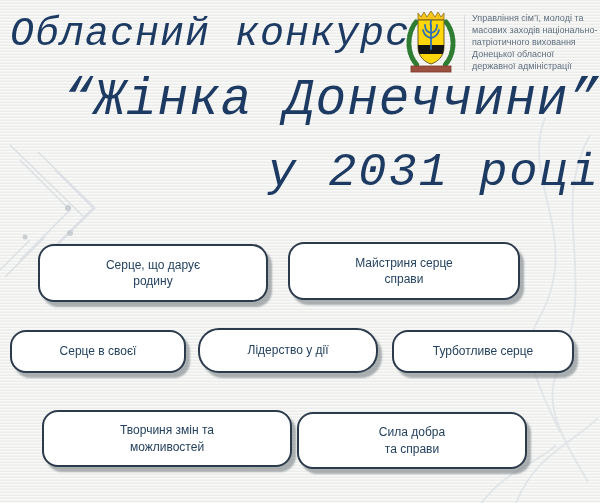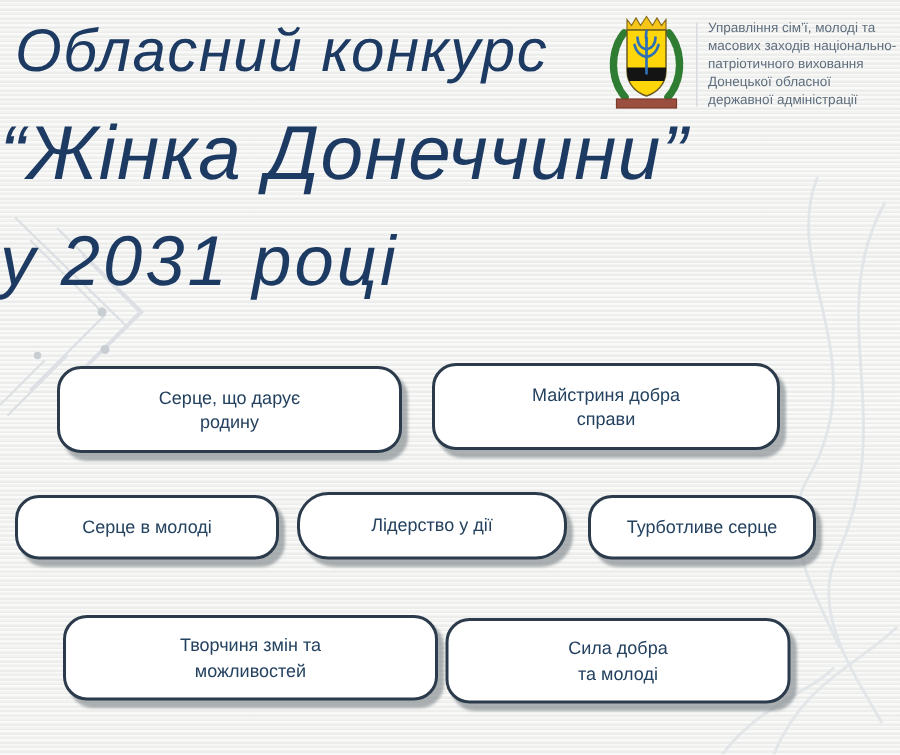--- a/index.html
+++ b/index.html
@@ -11,22 +11,22 @@
       0deg,
       rgba(255,255,255,0.55) 0px, rgba(255,255,255,0.55) 1px,
       rgba(225,227,224,0.35) 1px, rgba(225,227,224,0.35) 2px,
       rgba(242,243,241,0) 2px, rgba(242,243,241,0) 3px);
     overflow:hidden;
     font-family:"Liberation Sans", sans-serif;
   }
   .decor{position:absolute;inset:0;width:600px;height:503px;}
   .title-line{
     position:absolute;
-    text-align:left;
-    font-family:Liberation Sans, sans-serif;
+    text-align:right;
+    font-family:Liberation Mono, monospace;
     font-style:italic;
     color:#1d3a63;
     white-space:nowrap;
   }
   .title-1{top:12px;left:10px;width:400px;font-size:40px;letter-spacing:1px;}
   .title-2{top:72px;left:0px;width:600px;font-size:51px;letter-spacing:1px;}
   .title-3{top:146px;left:0px;width:600px;font-size:47px;letter-spacing:2px;}
   .org-block{position:absolute;top:9px;left:402px;display:flex;}
   .emblem{width:58px;height:66px;display:block;}
   .org-divider{
@@ -51,21 +51,21 @@
     color:#24425f;
     font-size:12px;
     line-height:1.35;
     text-align:center;
     white-space:pre-line;
   }
   .pill-1{left:38px; top:244px;width:230px;height:58px;}
   .pill-2{left:288px;top:242px;width:232px;height:58px;}
   .pill-3{left:10px; top:330px;width:176px;height:43px;}
   .pill-4{left:198px;top:328px;width:180px;height:45px;border-radius:21px;}
-  .pill-5{left:392px;top:330px;width:152px;height:43px;align-items:center;}
+  .pill-5{left:392px;top:330px;width:182px;height:43px;align-items:center;}
   .pill-6{left:42px; top:410px;width:250px;height:57px;}
   .pill-7{left:297px;top:412px;width:230px;height:57px;}
 </style>
 </head>
 <body>
 
 <div class="poster">
 
   <svg class="decor" viewBox="0 0 600 503" fill="none" xmlns="http://www.w3.org/2000/svg" aria-hidden="true">
     <g stroke="#dce0e4" stroke-width="1.5">
@@ -125,34 +125,34 @@
 
   <div class="title-line title-1">Обласний конкурс</div>
   <div class="title-line title-2">“Жінка Донеччини”</div>
   <div class="title-line title-3">у 2031 році</div>
 
   <div class="pill pill-1">
     <span class="pill-label">Серце, що дарує
 родину</span>
   </div>
   <div class="pill pill-2">
-    <span class="pill-label">Майстриня добра
+    <span class="pill-label">Майстриня серце
 справи</span>
   </div>
   <div class="pill pill-3">
-    <span class="pill-label">Серце в молоді</span>
+    <span class="pill-label">Серце в своєї</span>
   </div>
   <div class="pill pill-4">
     <span class="pill-label">Лідерство у дії</span>
   </div>
   <div class="pill pill-5">
     <span class="pill-label">Турботливе серце</span>
   </div>
   <div class="pill pill-6">
     <span class="pill-label">Творчиня змін та
 можливостей</span>
   </div>
   <div class="pill pill-7">
     <span class="pill-label">Сила добра
-та молоді</span>
+та справи</span>
   </div>
 
 </div>
 
 </body></html>

